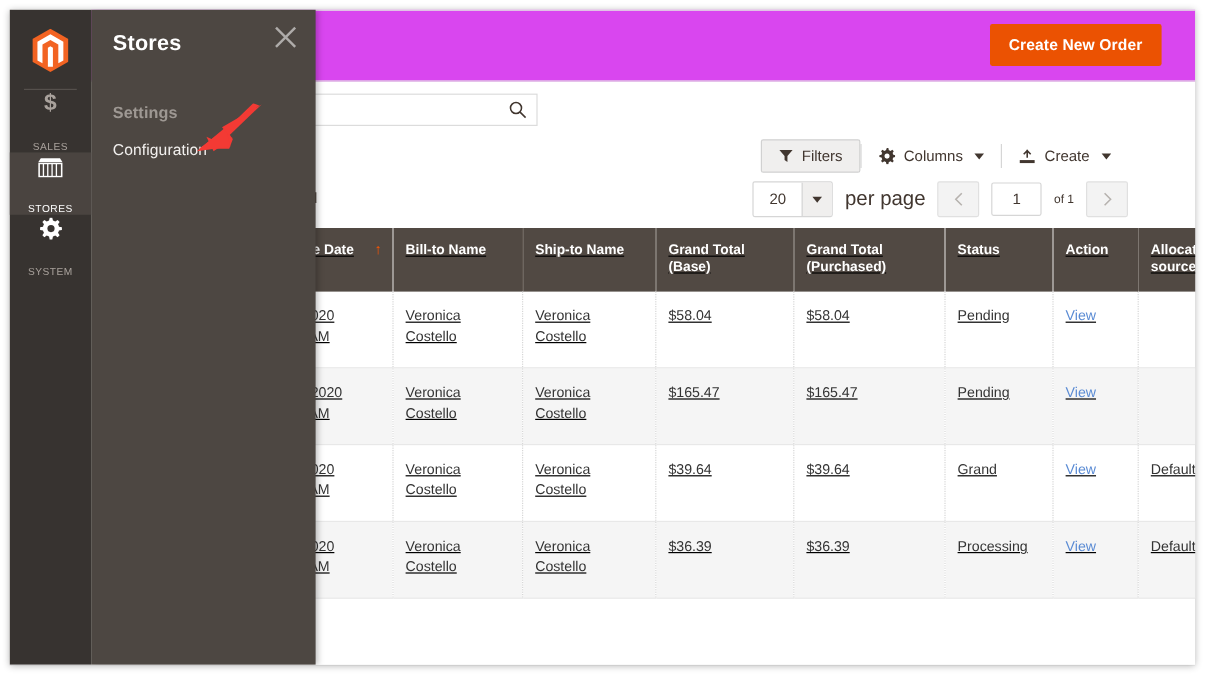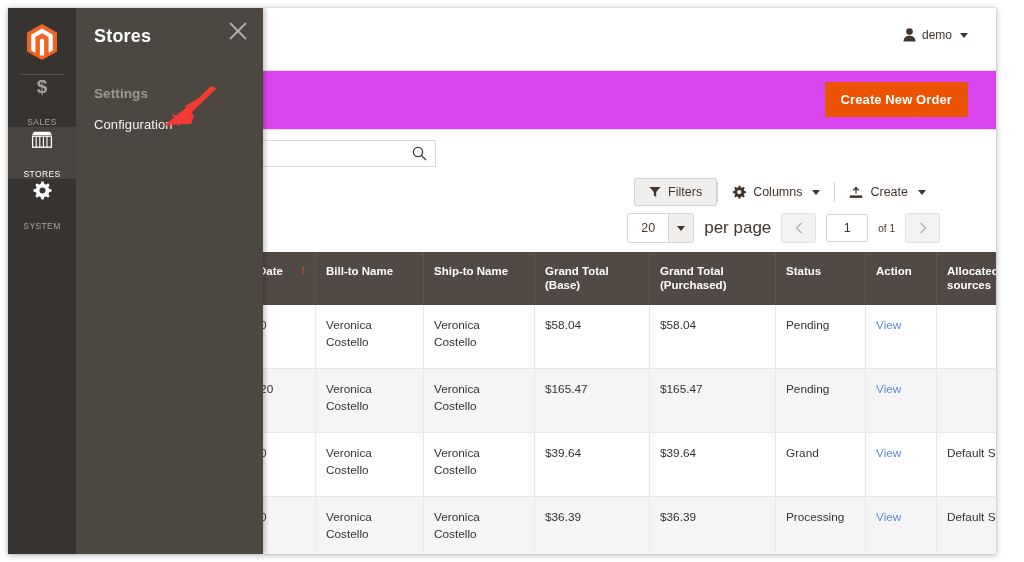--- a/index.html
+++ b/index.html
@@ -193,22 +193,23 @@
     color: #ffffff;
     font-size: 13px;
     font-weight: bold;
     border: none;
     border-radius: 2px;
     padding: 10px 16px;
     cursor: pointer;
     letter-spacing: 0.1px;
   }
   .grid-area {
-    padding: 0 28px 0 0;
-    position: relative;
+    padding: 0 28px 0 12px;
+    position: relative;
+    text-decoration: underline;
   }
   .search-row {
     height: 44px;
     position: relative;
   }
   .search-box {
     position: absolute;
     left: 100px;
     top: 10px;
     width: 260px;
@@ -434,32 +435,20 @@
   }
 </style>
 </head>
 <body>
 
 <div class="screen">
   <div class="app-window">
 
     <div class="content">
 
-      <div class="admin-header">
-        <div class="user-menu">
-          <span>
-            <svg class="user-ico" viewBox="0 0 13 14">
-              <circle cx="6.5" cy="3.6" r="3.3" fill="#41362f"></circle>
-              <path d="M0.5 13.5 C0.5 9.8 3.2 7.8 6.5 7.8 C9.8 7.8 12.5 9.8 12.5 13.5 Z" fill="#41362f"></path>
-            </svg>
-          </span>
-          <span>demo</span>
-          <span class="caret-dn"></span>
-        </div>
-      </div>
 
       <div class="page-title-band">
         <button class="btn-primary">Create New Order</button>
       </div>
 
       <div class="grid-area">
 
         <div class="search-row">
           <div class="search-box">
             <input type="text" placeholder="" style="">

